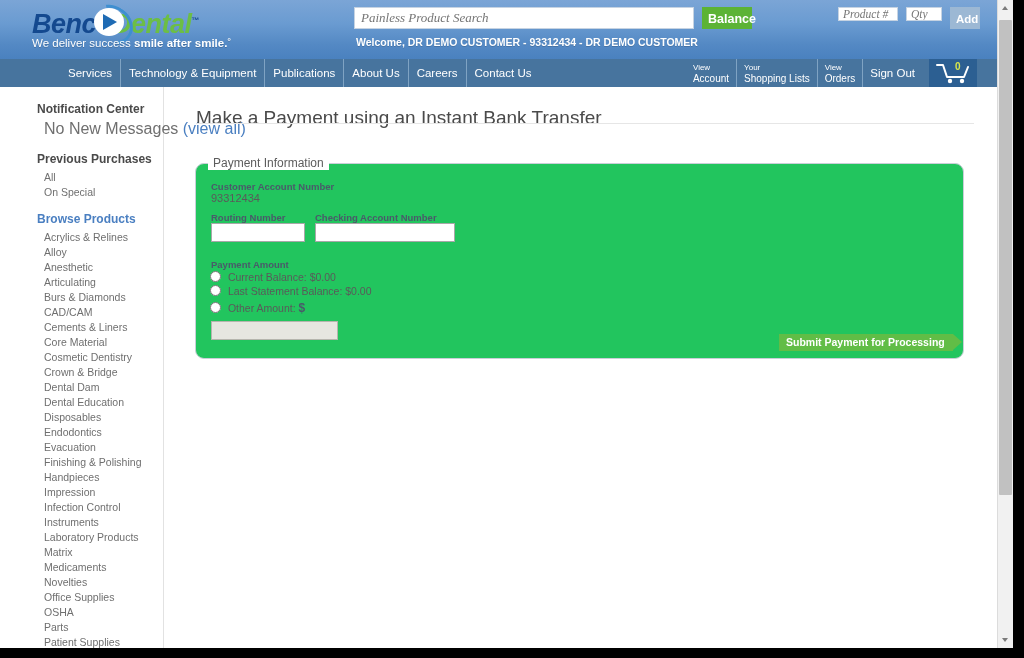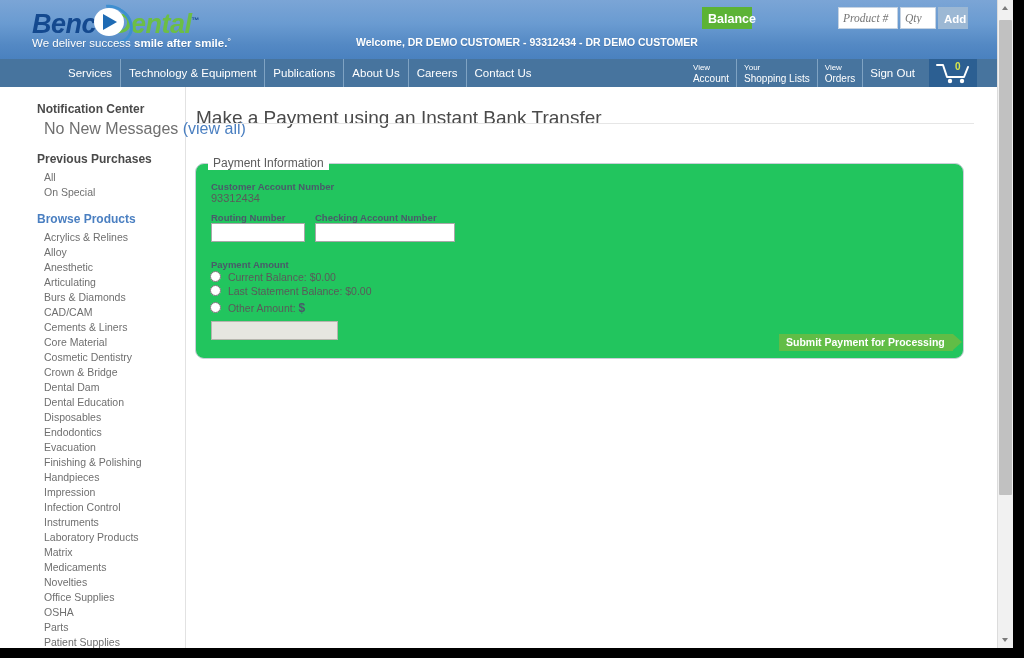--- a/index.html
+++ b/index.html
@@ -115,31 +115,31 @@
     white-space: nowrap;
     text-shadow: 0 1px 0 rgba(0,0,0,0.15);
   }
 
   
   #quickadd {
     position: absolute; left: 838px; top: 7px; height: 22px;
   }
   #quickadd input {
     box-sizing: border-box;
-    height: 22px;
+    height: 14px;
     border: 1px solid #c6d3e2;
     background: #fff;
     font-family: "Liberation Serif", serif;
     font-style: italic;
     font-size: 11.5px;
     color: #9a9a9a;
     padding: 0 4px;
     outline: none;
     float: left;
-    margin-right: 2px;
+    margin-right: 8px;
   }
   #product-num-input { width: 60px; }
   #qty-input { width: 36px; }
   #add-button {
     float: left;
     width: 30px; height: 22px;
     background: #9cb8d4;
     border: none;
     color: #ffffff;
     font-size: 11.5px; font-weight: bold;
@@ -214,21 +214,21 @@
   
   #content {
     position: absolute; left: 0; top: 87px;
     width: 997px; height: 561px;
     background: #ffffff;
   }
 
   
   #sidebar {
     position: absolute; left: 0; top: 0;
-    width: 186px; height: 561px;
+    width: 164px; height: 561px;
     border-right: 1px solid #e2e2e2;
     padding-top: 15px;
     box-sizing: border-box;
   }
   .side-heading {
     font-size: 12px; font-weight: bold;
     color: #4a4a4a;
     padding: 0 0 3px 37px;
   }
   .side-heading.blue { color: #4a7fc1; padding-top: 13px; }
@@ -420,20 +420,21 @@
             <span class="logo-benco">Benco</span><span class="logo-dental">Dental</span><span class="logo-tm">™</span>
           </div>
           <div class="logo-arc"></div>
           <div class="logo-swoosh"></div>
           <div id="logo-tagline">
             <span>We deliver success </span><b>smile after smile.</b><span>˚</span>
           </div>
         </div>
 
         <div id="search-wrap">
+          <input id="search-input" type="text" placeholder="Painless Product Search" style="">
           <button id="search-button">Balance</button>
         </div>
 
         <div id="welcome-line">Welcome, DR DEMO CUSTOMER - 93312434 - DR DEMO CUSTOMER</div>
 
         <div id="quickadd">
           <input id="product-num-input" type="text" placeholder="Product #" style="">
           <input id="qty-input" type="text" placeholder="Qty" style="">
           <button id="add-button">Add</button>
         </div>

